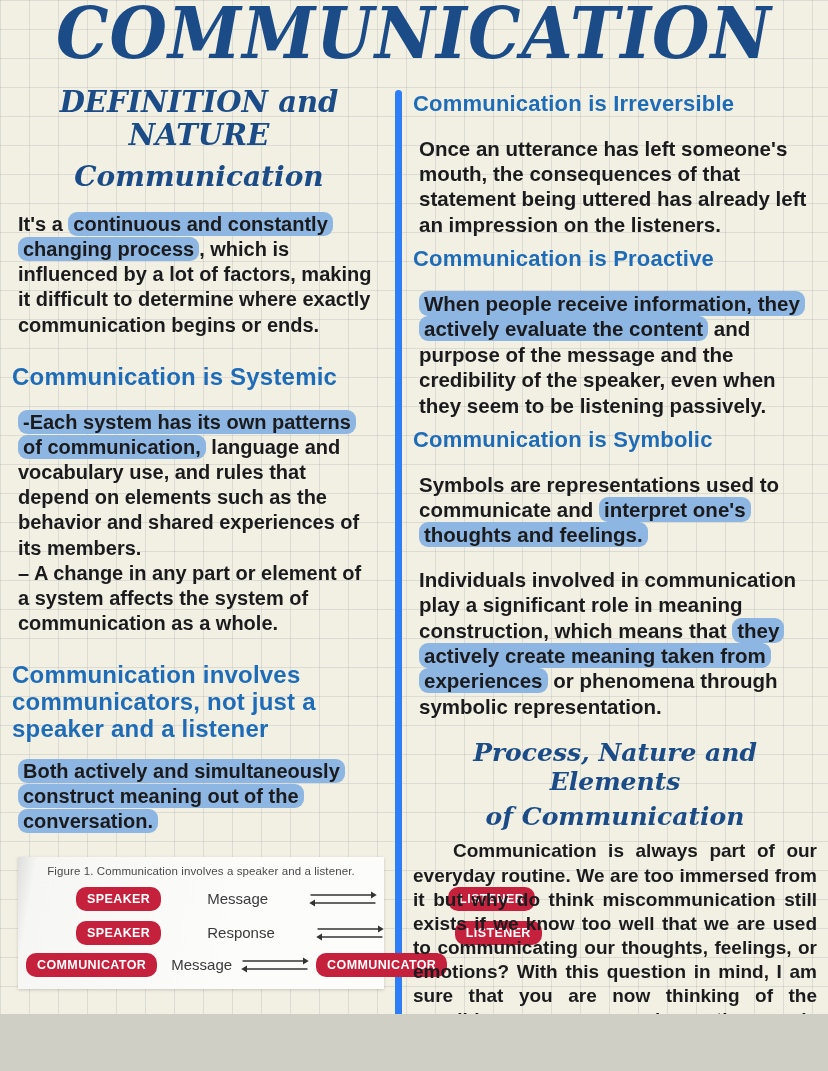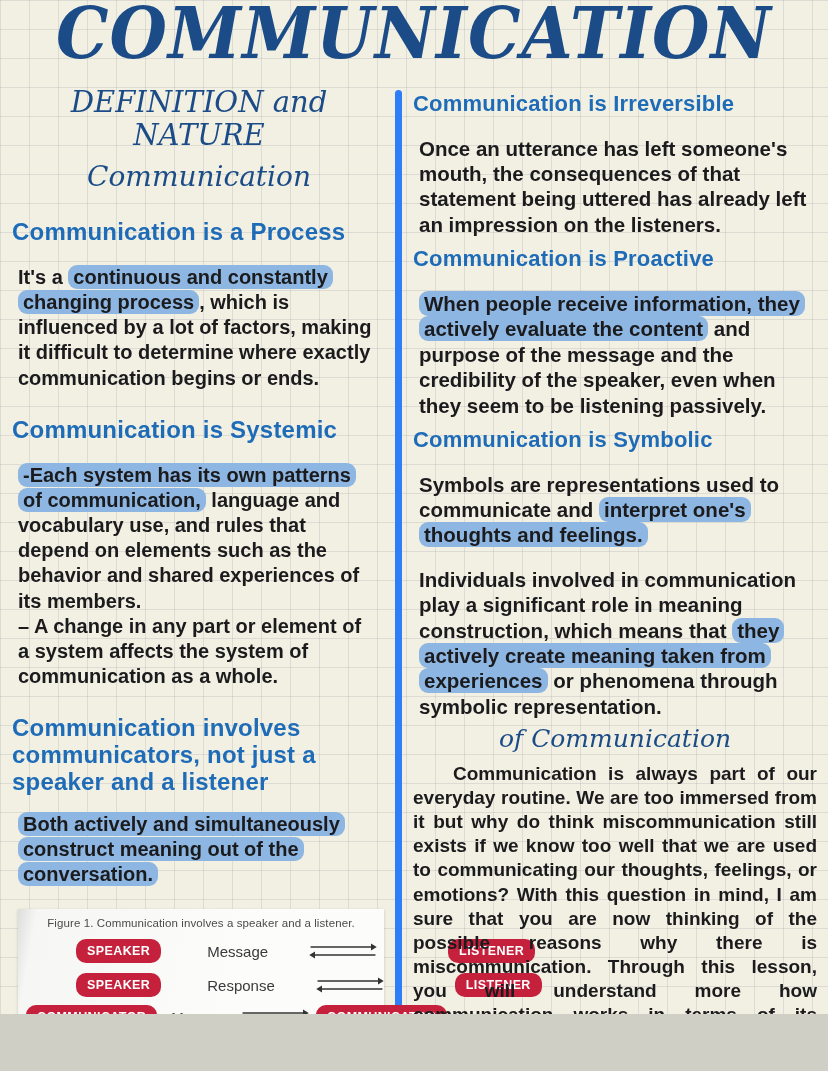--- a/index.html
+++ b/index.html
@@ -37,21 +37,21 @@
     border-radius: 4px;
     background: #2d7ef7;
   }
   .col { position: absolute; top: 86px; }
   .col-left  { left: 12px;  width: 374px; }
   .col-right { left: 413px; width: 404px; }
 
   .script-h {
     font-family: "DejaVu Serif", serif;
     font-style: italic;
-    font-weight: normal;
+    font-weight: bold;
     color: #1b4c87;
     text-align: center;
     line-height: 1.15;
   }
   .script-h.big   { font-size: 29px; }
   .script-h.sub   { font-size: 28px; margin-top: 8px; }
   .script-h.right-head { font-size: 25px; margin-top: 20px; }
 
   .sec-header {
     color: #1e6cb8;
@@ -140,21 +140,20 @@
 <div class="page">
 
   <div class="page-title">COMMUNICATION</div>
 
   <div class="divider"></div>
 
   <div class="col col-left">
     <div class="script-h big">DEFINITION and NATURE</div>
     <div class="script-h sub">Communication</div>
 
-    <div class="sec-header mt-lg">Communication is a Process</div>
     <p class="body-p"><span>It's a </span><span class="hl">continuous and constantly changing process</span><span>, which is influenced by a lot of factors, making it difficult to determine where exactly communication begins or ends.</span></p>
 
     <div class="sec-header mt-lg">Communication is Systemic</div>
     <p class="body-p"><span class="hl">-Each system has its own patterns of communication,</span><span> language and vocabulary use, and rules that depend on elements such as the behavior and shared experiences of its members.
 – A change in any part or element of a system affects the system of communication as a whole.</span></p>
 
     <div class="sec-header mt-lg">Communication involves communicators, not just a speaker and a listener</div>
     <p class="body-p mt-md"><span class="hl">Both actively and simultaneously construct meaning out of the conversation.</span></p>
 
     <div class="figure-card">
@@ -207,18 +206,19 @@
     <p class="body-p"><span>Once an utterance has left someone's mouth, the consequences of that statement being uttered has already left an impression on the listeners.</span></p>
 
     <div class="sec-header mt-sm">Communication is Proactive</div>
     <p class="body-p"><span class="hl">When people receive information, they actively evaluate the content</span><span> and purpose of the message and the credibility of the speaker, even when they seem to be listening passively.</span></p>
 
     <div class="sec-header mt-sm">Communication is Symbolic</div>
     <p class="body-p"><span>Symbols are representations used to communicate and </span><span class="hl">interpret one's thoughts and feelings.</span></p>
 
     <p class="body-p"><span>Individuals involved in communication play a significant role in meaning construction, which means that </span><span class="hl">they actively create meaning taken from experiences</span><span> or phenomena through symbolic representation.</span></p>
 
+    <div class="script-h right-head">Process, Nature and Elements</div>
     <div class="script-h right-head" style="margin-top:6px">of Communication</div>
 
     <p class="closing-p">Communication is always part of our everyday routine. We are too immersed from it but why do think miscommunication still exists if we know too well that we are used to communicating our thoughts, feelings, or emotions? With this question in mind, I am sure that you are now thinking of the possible reasons why there is miscommunication. Through this lesson, you will understand more how communication works in terms of its elements as well as the role of verbal and non-verbal communication.</p>
   </div>
 
 </div>
 
 </body></html>

